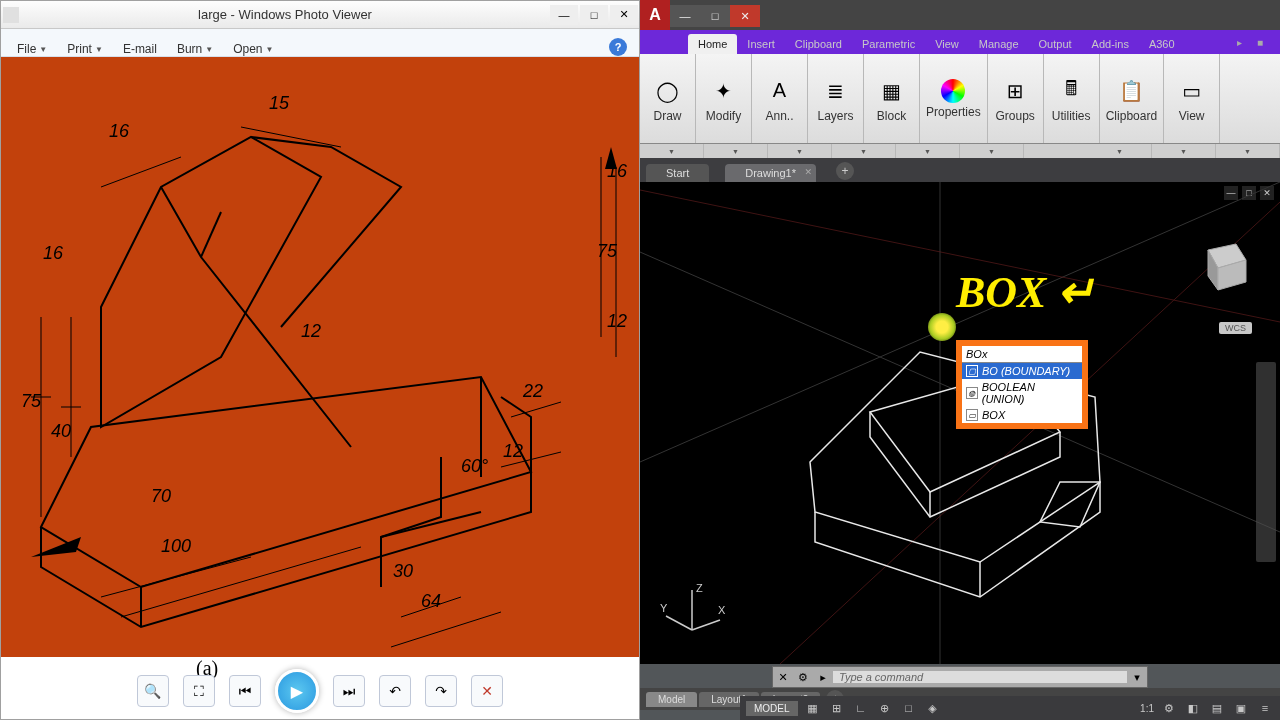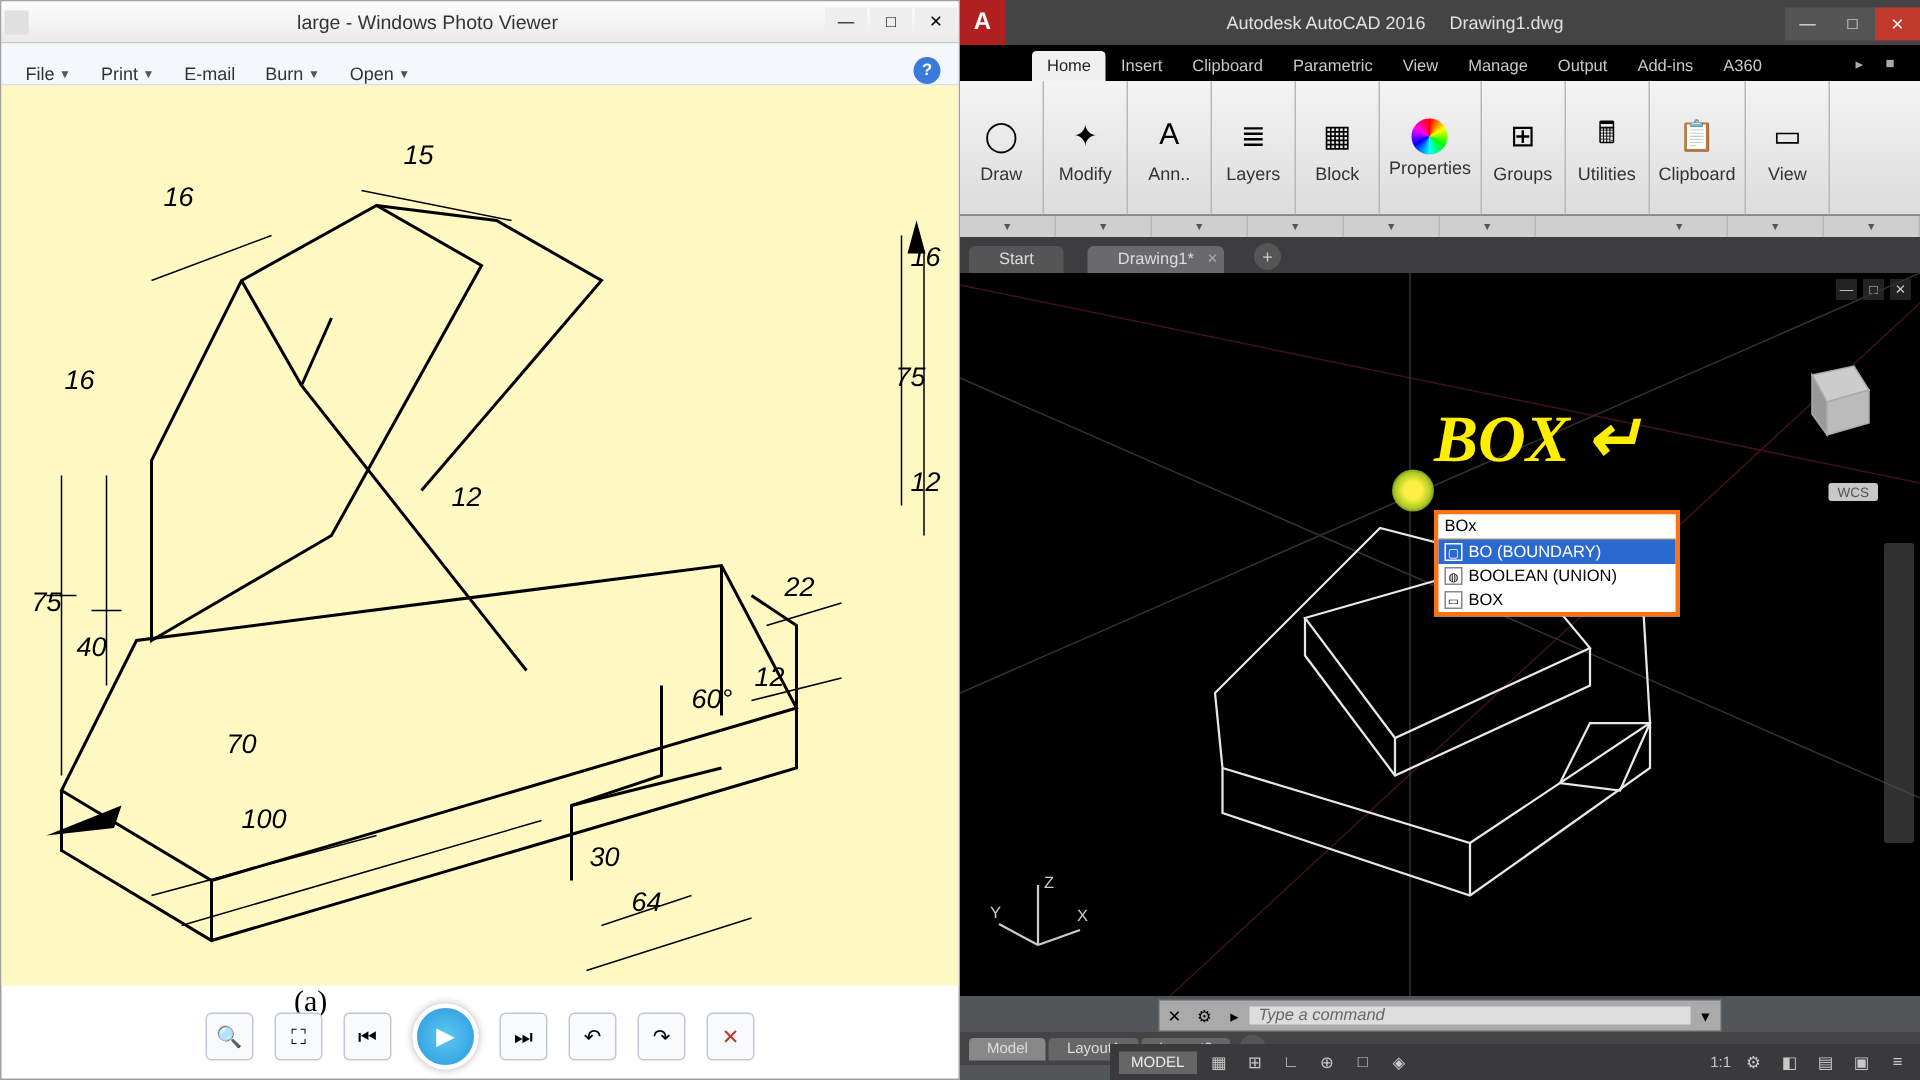--- a/index.html
+++ b/index.html
@@ -8,36 +8,36 @@
 
 .pv-window { position: absolute; left: 0; top: 0; width: 640px; height: 720px; border: 1px solid #a0a0a0; background: #fff; }
 .pv-titlebar { height: 28px; background: linear-gradient(#fdfdfd,#eaeaea); display: flex; align-items: center; border-bottom: 1px solid #c8c8c8; }
 .pv-title { flex: 1; text-align: center; font-size: 13px; color: #333; }
 .pv-sysicon { width: 16px; height: 16px; margin: 6px 2px; background: #e0e0e0; }
 .pv-winctrl { width: 28px; height: 20px; display:flex;align-items:center;justify-content:center; background:#eee; margin:2px 1px; font-size:11px; }
 .pv-menubar { height: 28px; background: #f4f8fc; display:flex; align-items:flex-end; padding: 0 6px; border-bottom:1px solid #d6e0ec; }
 .pv-menu { font-size: 12px; color: #333; padding: 0 10px; display:flex;align-items:center;gap:3px; }
 .pv-menu .arrow { font-size: 8px; color:#555; }
 .pv-help { width:18px;height:18px;border-radius:50%;background:#3a7ad9;color:#fff;display:flex;align-items:center;justify-content:center;font-size:11px;font-weight:bold;margin-left:auto;margin-right:6px;}
-.pv-canvas { position: relative; width: 100%; height: 600px; background:#fef9c3; }
+.pv-canvas { position: relative; width: 100%; height: 600px; background:#c2410c; }
 .pv-canvas svg { position:absolute; left:0; top:0; }
 .subfig { position:absolute; left:195px; top:600px; font-size:20px; font-family: serif; }
 .pv-toolbar { position:absolute; bottom:4px; left:0; right:0; display:flex; justify-content:center; align-items:center; gap:14px; height:48px; }
 .pv-tool { width:32px;height:32px;display:flex;align-items:center;justify-content:center;border:1px solid #c0c8d8;border-radius:4px;background:#f8fafc;font-size:14px;}
 .pv-playbtn { width:44px;height:44px;border-radius:50%;background:radial-gradient(circle,#5cc8f0,#2a98e0);border:3px solid #fff;box-shadow:0 0 6px rgba(0,0,0,0.3);display:flex;align-items:center;justify-content:center;}
 
 
 .ac-window { position:absolute; right:0; top:0; width:640px; height:720px; background:#525659; }
 .ac-titlebar { height:30px; background:#444; display:flex;align-items:center; }
 .ac-logo { width:30px;height:30px;background:#b02020;display:flex;align-items:center;justify-content:center;color:#fff;font-weight:bold;}
 .ac-title { flex:1;text-align:center;color:#e0e0e0;font-size:12px;display:flex;gap:16px;justify-content:center; }
 .ac-winctrls { display:flex; }
 .ac-winctrl { width:30px;height:22px;display:flex;align-items:center;justify-content:center;background:#555;color:#eee;font-size:11px;margin-top:2px;}
 .ac-winctrl.close { background:#c0392b; }
-.ac-ribbon-tabs { height:24px;background:#000000;display:flex;align-items:flex-end;padding-left:48px;}
+.ac-ribbon-tabs { height:24px;background:#6d28d9;display:flex;align-items:flex-end;padding-left:48px;}
 .ac-rtab { padding:4px 10px;font-size:11px;color:#c8c8c8;}
 .ac-rtab.active { background:#f0f0f0;color:#222;border-radius:3px 3px 0 0;}
 .ac-rtab-extra { margin-left:auto;display:flex;padding-right:6px;}
 .ac-rtab-ext-icon{width:14px;height:14px;margin:3px;color:#aaa;font-size:10px;}
 .ac-ribbon-panel { height:90px;background:linear-gradient(#f4f4f4,#dcdcdc);display:flex;border-bottom:1px solid #888;}
 .ac-panel { flex:0 0 auto;display:flex;flex-direction:column;align-items:center;justify-content:center;padding:0 6px;border-right:1px solid #b8b8b8;min-width:56px;gap:2px;}
 .ac-panel-icon { width:32px;height:32px;display:flex;align-items:center;justify-content:center;font-size:20px;}
 .ac-panel-label { font-size:12px;color:#333; }
 .ac-expand-row{height:14px;background:#cfcfcf;display:flex;}
 .ac-expand{flex:1;display:flex;align-items:center;justify-content:center;border-right:1px solid #b8b8b8;}
@@ -45,21 +45,21 @@
 .ac-filetabs { height:24px;background:#3d3d40;display:flex;align-items:flex-end;padding-left:6px;gap:16px;}
 .ac-ftab{background:#555;color:#ddd;font-size:11px;padding:3px 20px;border-radius:4px 4px 0 0;position:relative;}
 .ac-ftab.active{background:#6a6a6d;}
 .ac-ftab .x{position:absolute;right:4px;top:3px;font-size:9px;color:#aaa;}
 .ac-ftab-add{width:18px;height:18px;background:#555;border-radius:50%;display:flex;align-items:center;justify-content:center;color:#ccc;font-size:12px;margin:2px 4px;}
 .ac-viewport { position:relative; width:100%; height:482px; background:#000; overflow:hidden; }
 .vp-winctrls{position:absolute;right:6px;top:4px;display:flex;gap:4px;}
 .vp-wc{width:14px;height:14px;background:#222;color:#ccc;font-size:9px;display:flex;align-items:center;justify-content:center;}
 .box-text { position:absolute; left:316px; top:84px; color:#ffee00; font-size:44px; font-weight:bold; font-style:italic; font-family:Georgia,serif;}
 .cursor-marker{position:absolute;left:288px;top:131px;width:28px;height:28px;border-radius:50%;background:radial-gradient(circle,#ffee44 30%,#aacc22 60%,rgba(0,0,0,0));}
-.autocomplete{position:absolute;left:316px;top:158px;width:164px;background:#fff;border:3px solid #f97316;font-size:11px;}
+.autocomplete{position:absolute;left:316px;top:158px;width:132px;background:#fff;border:6px solid #f97316;font-size:11px;font-style:italic;}
 .ac-input{padding:2px 4px;border-bottom:1px solid #888;background:#fff;}
 .ac-option{padding:2px 4px;display:flex;align-items:center;gap:4px;}
 .ac-option.selected{background:#2a6ad0;color:#fff;}
 .ac-opt-icon{width:12px;height:12px;border:1px solid #888;font-size:8px;display:flex;align-items:center;justify-content:center;}
 .ac-option.selected .ac-opt-icon{border-color:#fff;}
 .viewcube{position:absolute;right:26px;top:50px;width:66px;height:66px;}
 .wcs-tag{position:absolute;right:28px;top:140px;background:#c8c8c8;color:#555;font-size:9px;padding:1px 6px;border-radius:2px;}
 .nav-bar{position:absolute;right:4px;top:180px;width:20px;height:200px;background:rgba(80,80,80,0.6);border-radius:2px;}
 .ucs-icon{position:absolute;left:16px;bottom:16px;width:70px;height:66px;}
 .ac-cmdline{height:22px;background:#aaa;display:flex;align-items:center;margin:2px 132px 0 132px;border:1px solid #666;}
@@ -172,24 +172,20 @@
     <div class="pv-tool">⏭</div>
     <div class="pv-tool">↶</div>
     <div class="pv-tool">↷</div>
     <div class="pv-tool" style="color:#c0392b">✕</div>
   </div>
 </div>
 
 <div class="ac-window">
   <div class="ac-titlebar">
     <div class="ac-logo">A</div>
-    <div class="ac-title">
-      <span>Autodesk AutoCAD 2016</span>
-      <span>Drawing1.dwg</span>
-    </div>
     <div class="ac-winctrls">
       <div class="ac-winctrl">—</div>
       <div class="ac-winctrl">□</div>
       <div class="ac-winctrl close">✕</div>
     </div>
   </div>
   <div class="ac-ribbon-tabs">
     <div class="ac-rtab active">Home</div>
     <div class="ac-rtab">Insert</div>
     <div class="ac-rtab">Clipboard</div>

